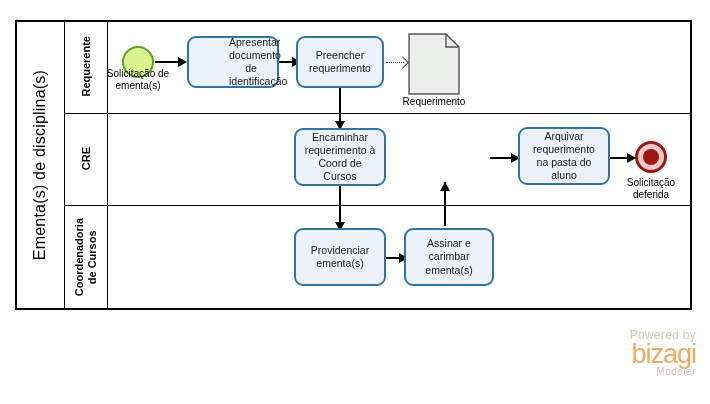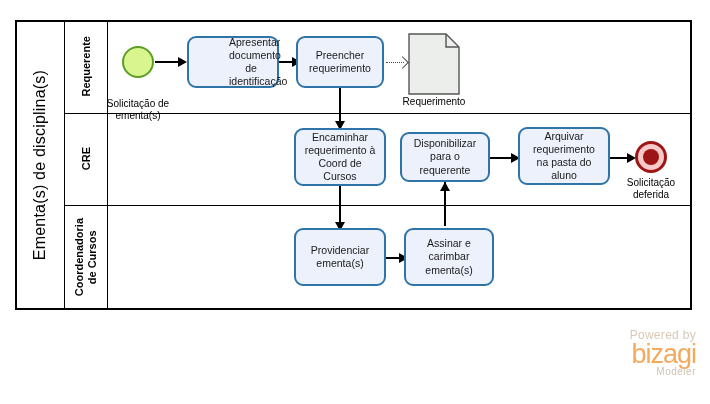--- a/index.html
+++ b/index.html
@@ -126,21 +126,21 @@
     <div class="lane-header">
       <span class="ml">Coordenadoria<br>de Cursos</span>
     </div>
     <div class="lane-body"></div>
   </div>
 
   <div class="lane-div" style="top:113px;"></div>
   <div class="lane-div" style="top:205px;"></div>
 
   <div class="start-event" style="left:122px;top:46px;"></div>
-  <div class="ev-label" style="left:98px;top:98px;width:80px;">Solicitação de<br>ementa(s)</div>
+  <div class="ev-label" style="left:98px;top:68px;width:80px;">Solicitação de<br>ementa(s)</div>
 
   <div class="conn h-line" style="left:155px;top:61px;width:25px;"></div>
   <div class="arrow arr-right" style="left:178px;top:57px;"></div>
 
   <div class="task" style="left:187px;top:36px;width:92px;height:52px;padding-left:40px;">
     <span class="tl">Apresentar<br>documento de<br>identificação</span>
   </div>
 
   <div class="conn h-line" style="left:279px;top:61px;width:18px;"></div>
   <div class="arrow arr-right" style="left:292px;top:57px;"></div>
@@ -160,23 +160,20 @@
   </div>
   <div class="doc-label" style="left:388px;top:96px;width:92px;">Requerimento</div>
 
   <div class="conn v-line" style="left:339px;top:88px;height:38px;"></div>
   <div class="arrow arr-down" style="left:335px;top:121px;"></div>
 
   <div class="task" style="left:294px;top:128px;width:92px;height:58px;justify-content:flex-end;">
     <span class="tl">Encaminhar<br>requerimento à<br>Coord de<br>Cursos</span>
   </div>
 
-  <div class="task" style="left:400px;top:132px;width:90px;height:50px;">
-    <span class="tl">Disponibilizar<br>para o<br>requerente</span>
-  </div>
 
   <div class="conn h-line" style="left:490px;top:157px;width:26px;"></div>
   <div class="arrow arr-right" style="left:511px;top:153px;"></div>
 
   <div class="task" style="left:518px;top:127px;width:92px;height:58px;">
     <span class="tl">Arquivar<br>requerimento<br>na pasta do<br>aluno</span>
   </div>
 
   <div class="conn h-line" style="left:610px;top:157px;width:22px;"></div>
   <div class="arrow arr-right" style="left:627px;top:153px;"></div>

